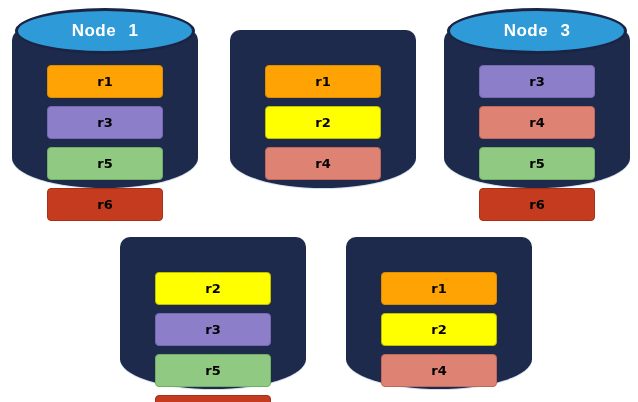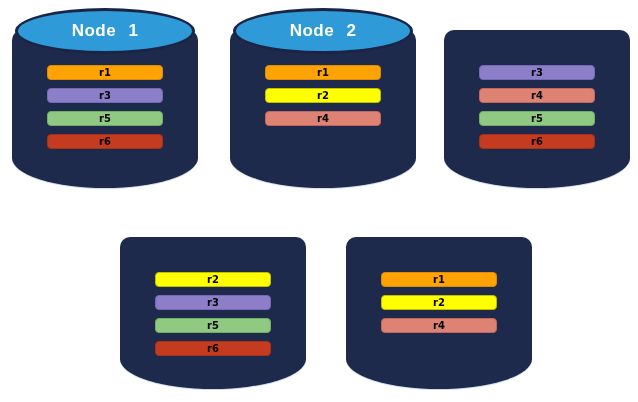--- a/index.html
+++ b/index.html
@@ -61,29 +61,29 @@
     left: 50%;
     transform: translateX(-50%);
     top: 57px;
     width: 116px;
     display: flex;
     flex-direction: column;
     gap: 8px;
   }
   .bar {
     box-sizing: border-box;
-    height: 15px;
+    height: 33px;
     border-radius: 4px;
     border: 1px solid;
     display: flex;
     align-items: center;
     justify-content: center;
     font-family: "DejaVu Sans", "Liberation Sans", sans-serif;
     font-weight: bold;
-    font-size: 10px;
+    font-size: 13px;
     line-height: 1;
     color: var(--bar-text-color, #000);
   }
 </style>
 </head>
 <body style="background: rgb(255, 255, 255);">
 
 <div class="canvas" id="canvas">
   <div class="cylinder pos-1">
     <div class="cyl-body"></div>
@@ -93,32 +93,32 @@
     <div class="bars">
         <div class="bar" style="background: rgb(255, 162, 4); border-color: rgb(220, 141, 0);">r1</div>
         <div class="bar" style="background: rgb(140, 126, 200); border-color: rgb(118, 105, 180);">r3</div>
         <div class="bar" style="background: rgb(144, 201, 129); border-color: rgb(111, 175, 98);">r5</div>
         <div class="bar" style="background: rgb(197, 59, 32); border-color: rgb(169, 48, 21);">r6</div>
       </div>
   </div>
 
   <div class="cylinder pos-2">
     <div class="cyl-body"></div>
-    <div class="cyl-top">
-      <span class="node-label">Node 2</span>
-    </div>
     <div class="bars">
         <div class="bar" style="background: rgb(255, 162, 4); border-color: rgb(220, 141, 0);">r1</div>
         <div class="bar" style="background: rgb(255, 255, 0); border-color: rgb(191, 191, 0);">r2</div>
         <div class="bar" style="background: rgb(222, 130, 115); border-color: rgb(194, 103, 90);">r4</div>
       </div>
   </div>
 
   <div class="cylinder pos-3">
     <div class="cyl-body"></div>
+    <div class="cyl-top">
+      <span class="node-label">Node 3</span>
+    </div>
     <div class="bars">
         <div class="bar" style="background: rgb(140, 126, 200); border-color: rgb(118, 105, 180);">r3</div>
         <div class="bar" style="background: rgb(222, 130, 115); border-color: rgb(194, 103, 90);">r4</div>
         <div class="bar" style="background: rgb(144, 201, 129); border-color: rgb(111, 175, 98);">r5</div>
         <div class="bar" style="background: rgb(197, 59, 32); border-color: rgb(169, 48, 21);">r6</div>
       </div>
   </div>
 
   <div class="cylinder pos-4">
     <div class="cyl-body"></div>

